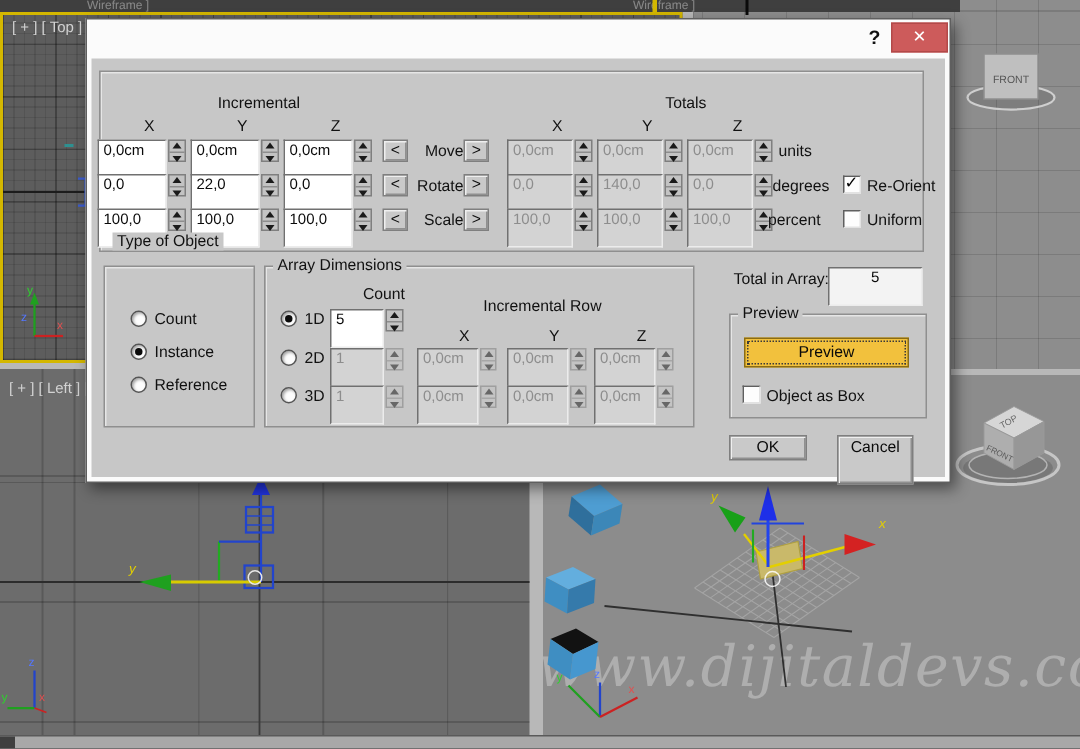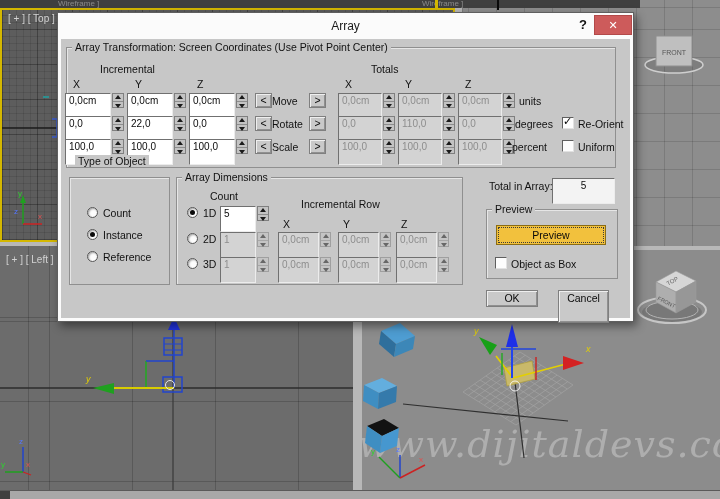--- a/index.html
+++ b/index.html
@@ -43,21 +43,21 @@
     border:1px solid #5f5f5f;box-sizing:content-box;z-index:10;
     box-shadow:3px 4px 9px rgba(0,0,0,.45);font-size:10px;color:#111;}
   #dlg-body{position:absolute;left:3px;top:26px;right:3px;bottom:3px;background:#c7c7c7;}
   #dlg-title{position:absolute;left:0;right:0;top:6px;text-align:center;font-size:12px;color:#1a1a1a;}
   #dlg-help{position:absolute;left:518px;top:4px;width:14px;font-weight:bold;font-size:13px;text-align:center;color:#111;}
   #dlg-close{position:absolute;left:536px;top:2px;width:38px;height:20px;background:#cd5b5b;
     border:1px solid #b24949;box-sizing:border-box;color:#fff;text-align:center;line-height:18px;font-size:11px;}
   .grp{position:absolute;border:1px solid #8f8f8f;box-shadow:inset 1px 1px 0 rgba(255,255,255,.55);}
   .grp-label{position:absolute;font-size:10.5px;background:#c7c7c7;padding:0 3px;white-space:nowrap;}
   .lbl{position:absolute;font-size:10.5px;white-space:nowrap;color:#111;}
-  .hdr{position:absolute;font-size:10.5px;text-align:left;color:#111;}
+  .hdr{position:absolute;font-size:10.5px;text-align:right;color:#111;}
   .fld{position:absolute;height:26px;box-sizing:border-box;background:#fff;
     border:1px solid;border-color:#707070 #ececec #ececec #707070;
     font-size:10px;line-height:13px;padding:0 3px;color:#0a0a0a;overflow:hidden;}
   .fld.dis{background:#d3d3d3;color:#8d8d8d;}
   .fld.ctr{text-align:center;background:#f3f3f3;}
   .spin{position:absolute;width:12px;height:15px;background:#c3c3c3;border:1px solid #7f7f7f;box-sizing:border-box;}
   .spin b{position:absolute;left:0;top:0;width:100%;height:50%;}
   .spin i{position:absolute;left:0;top:50%;width:100%;height:50%;border-top:1px solid #8d8d8d;box-sizing:border-box;}
   .spin b::after{content:"";position:absolute;left:2px;top:1px;border:3px solid transparent;border-top:none;border-bottom:4px solid #1a1a1a;}
   .spin i::after{content:"";position:absolute;left:2px;top:2px;border:3px solid transparent;border-bottom:none;border-top:4px solid #1a1a1a;}
@@ -198,27 +198,25 @@
       <line x1="400" y1="478" x2="400" y2="455" stroke="#2244cc" stroke-width="1.5"></line>
       <line x1="400" y1="478" x2="379" y2="457" stroke="#1fa01f" stroke-width="1.5"></line>
       <line x1="400" y1="478" x2="425" y2="465" stroke="#cc2222" stroke-width="1.5"></line>
       <text x="396" y="452" fill="#5577ff">z</text>
       <text x="371" y="454" fill="#2fd02f">y</text>
       <text x="419" y="462" fill="#e05050">x</text>
     </g>
   </svg>
 
   <div id="dlg">
-    <div id="dlg-title">Array</div>
     <div id="dlg-help">?</div>
     <div id="dlg-close"><span>✕</span></div>
     <div id="dlg-body"></div>
 
     <div class="grp" style="left:8px;top:34px;width:548px;height:119px"></div>
-    <div class="grp-label" style="left:14px;top:28px">Array Transformation: Screen Coordinates (Use Pivot Point Center)</div>
     <div class="hdr" style="left:42px;top:50px;width:100px">Incremental</div>
     <div class="hdr" style="left:313px;top:50px;width:100px">Totals</div>
     <div class="hdr" style="left:15px;top:65px;width:30px">X</div>
     <div class="hdr" style="left:77px;top:65px;width:30px">Y</div>
     <div class="hdr" style="left:139px;top:65px;width:30px">Z</div>
     <div class="hdr" style="left:287px;top:65px;width:30px">X</div>
     <div class="hdr" style="left:347px;top:65px;width:30px">Y</div>
     <div class="hdr" style="left:407px;top:65px;width:30px">Z</div>
 
     <div class="fld" style="left:7px;top:80px;width:46px">0,0cm</div>
@@ -272,21 +270,21 @@
         <i></i>
       </span>
     <div class="btn" style="left:197px;top:103px;width:17px;height:15px;line-height:13px">&lt;</div>
     <div class="hdr" style="left:214px;top:105px;width:37px">Rotate</div>
     <div class="btn" style="left:251px;top:103px;width:17px;height:15px;line-height:13px">&gt;</div>
     <div class="fld dis" style="left:280px;top:103px;width:44px">0,0</div>
     <span class="spin" style="left:325px;top:103px">
         <b></b>
         <i></i>
       </span>
-    <div class="fld dis" style="left:340px;top:103px;width:44px">110,0</div>
+    <div class="fld dis" style="left:340px;top:103px;width:44px">140,0</div>
     <span class="spin" style="left:385px;top:103px">
         <b></b>
         <i></i>
       </span>
     <div class="fld dis" style="left:400px;top:103px;width:44px">0,0</div>
     <span class="spin" style="left:445px;top:103px">
         <b></b>
         <i></i>
       </span>
     <div class="lbl" style="left:457px;top:105px">degrees</div>

